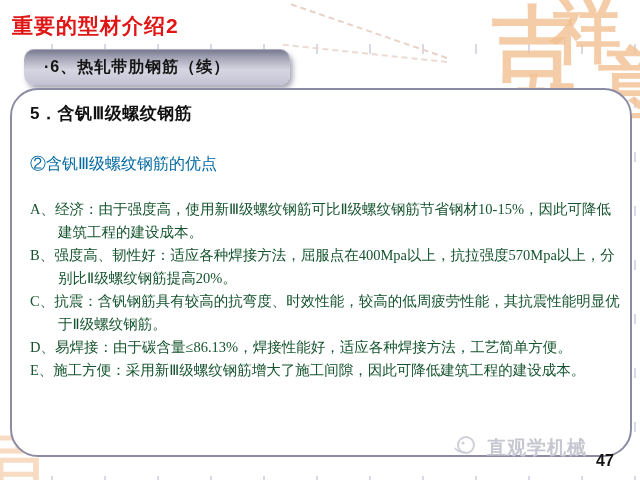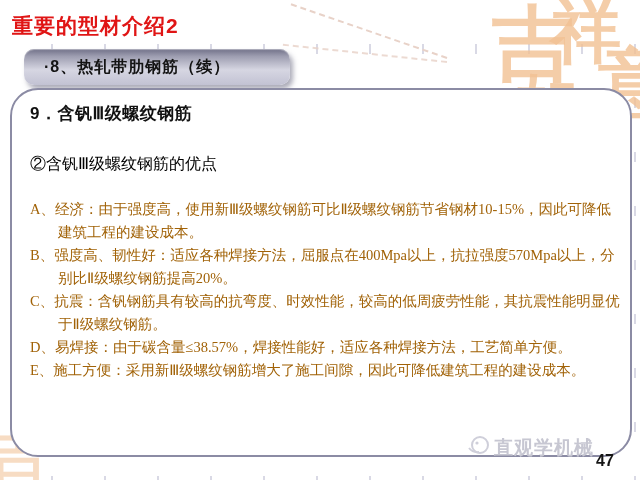--- a/index.html
+++ b/index.html
@@ -49,32 +49,32 @@
     position:absolute; left:10px; top:88px; z-index:2;
     width:622px; height:369px; box-sizing:border-box;
     background:#fff; border:2px solid var(--box_border,#8b8ba4);
     border-radius:28px; padding:12px 8px 10px 18px;
   }
   .content-heading {
     margin:0; font-size:17px; font-weight:bold; color:#111;
     line-height:24px; letter-spacing:.5px;
   }
   .content-intro {
-    margin:26px 0 0 0; font-size:16px; color:#000000; line-height:24px;
+    margin:26px 0 0 0; font-size:16px; color:#0369a1; line-height:24px;
     font-family:"Liberation Serif", serif;
   }
   .items { margin-top:22px; }
   .item {
     margin:0; padding-left:28px; text-indent:-28px;
-    font-size:14.5px; line-height:23px; color:#a16207;
+    font-size:14.5px; line-height:23px; color:#14532d;
     font-family:"Liberation Serif", serif;
   }
   .watermark {
-    position:absolute; left:466px; top:435px; z-index:3;
-    display:flex; align-items:center; gap:2px;
+    position:absolute; left:452px; top:435px; z-index:3;
+    display:flex; align-items:center; gap:9px;
   }
   .wm-text {
     font-size:19px; font-weight:bold; letter-spacing:1px;
     color:var(--watermark_gray,#c7c7d2);
   }
   .page-number {
     position:absolute; left:596px; top:452px; z-index:3;
     font-size:16px; font-weight:bold; color:#151515;
   }
 </style>
@@ -90,31 +90,31 @@
   <span class="deco-char dc3">如</span>
   <span class="deco-char dc4">意</span>
   <span class="deco-char dc5">吉</span>
 
   <div class="deco-line dl1"></div>
   <div class="deco-line dl2"></div>
 
   <h1 class="title">重要的型材介绍2</h1>
 
   <div class="banner">
-    <span class="banner-text">·8、热轧带肋钢筋（续）</span>
+    <span class="banner-text">·6、热轧带肋钢筋（续）</span>
   </div>
 
   <div class="content-box">
-    <h2 class="content-heading">9．含钒Ⅲ级螺纹钢筋</h2>
+    <h2 class="content-heading">5．含钒Ⅲ级螺纹钢筋</h2>
     <p class="content-intro">②含钒Ⅲ级螺纹钢筋的优点</p>
     <div class="items">
       <p class="item"><span>A、</span><span>经济：由于强度高，使用新Ⅲ级螺纹钢筋可比Ⅱ级螺纹钢筋节省钢材10-15%，因此可降低建筑工程的建设成本。</span></p>
       <p class="item"><span>B、</span><span>强度高、韧性好：适应各种焊接方法，屈服点在400Mpa以上，抗拉强度570Mpa以上，分别比Ⅱ级螺纹钢筋提高20%。</span></p>
       <p class="item"><span>C、</span><span>抗震：含钒钢筋具有较高的抗弯度、时效性能，较高的低周疲劳性能，其抗震性能明显优于Ⅱ级螺纹钢筋。</span></p>
-      <p class="item"><span>D、</span><span>易焊接：由于碳含量≤38.57%，焊接性能好，适应各种焊接方法，工艺简单方便。</span></p>
+      <p class="item"><span>D、</span><span>易焊接：由于碳含量≤86.13%，焊接性能好，适应各种焊接方法，工艺简单方便。</span></p>
       <p class="item"><span>E、</span><span>施工方便：采用新Ⅲ级螺纹钢筋增大了施工间隙，因此可降低建筑工程的建设成本。</span></p>
     </div>
   </div>
 
   <div class="watermark">
     <span>
       <svg width="26" height="22" viewBox="0 0 26 22">
         <circle cx="14" cy="10" r="8" fill="none" stroke="#cfcfda" stroke-width="2"></circle>
         <circle cx="11" cy="8" r="1.6" fill="#cfcfda"></circle>
         <path d="M3,13 q4,5 10,4" stroke="#cfcfda" fill="none" stroke-width="2"></path>

